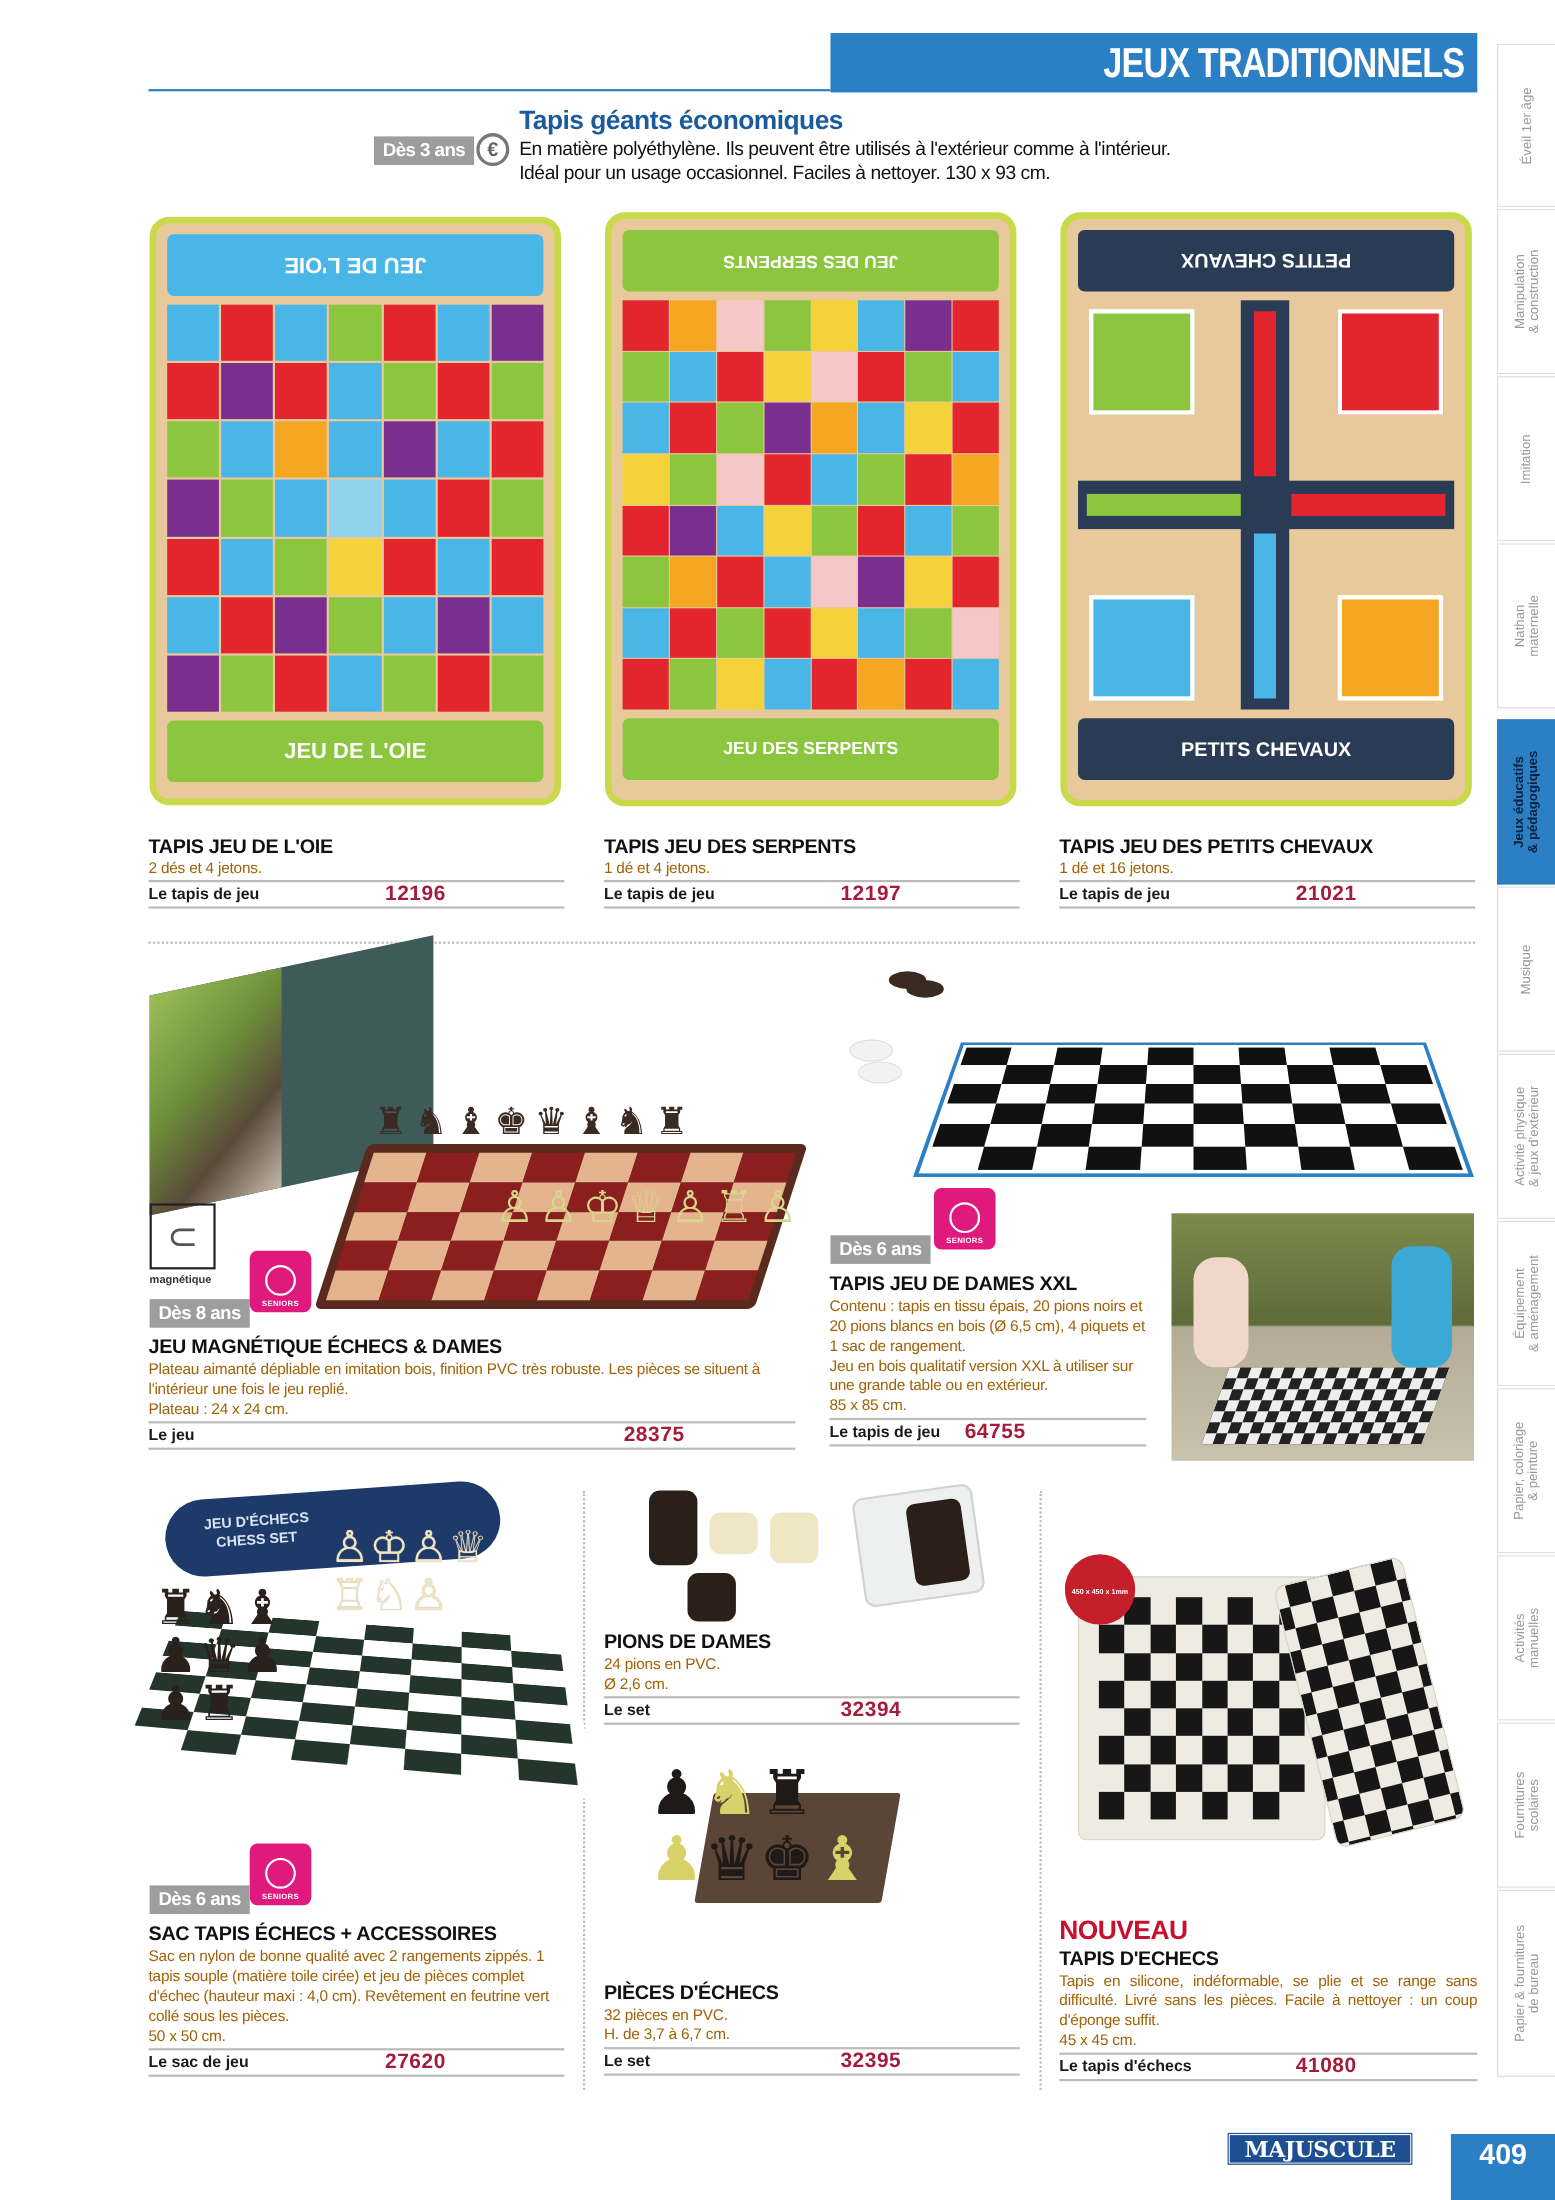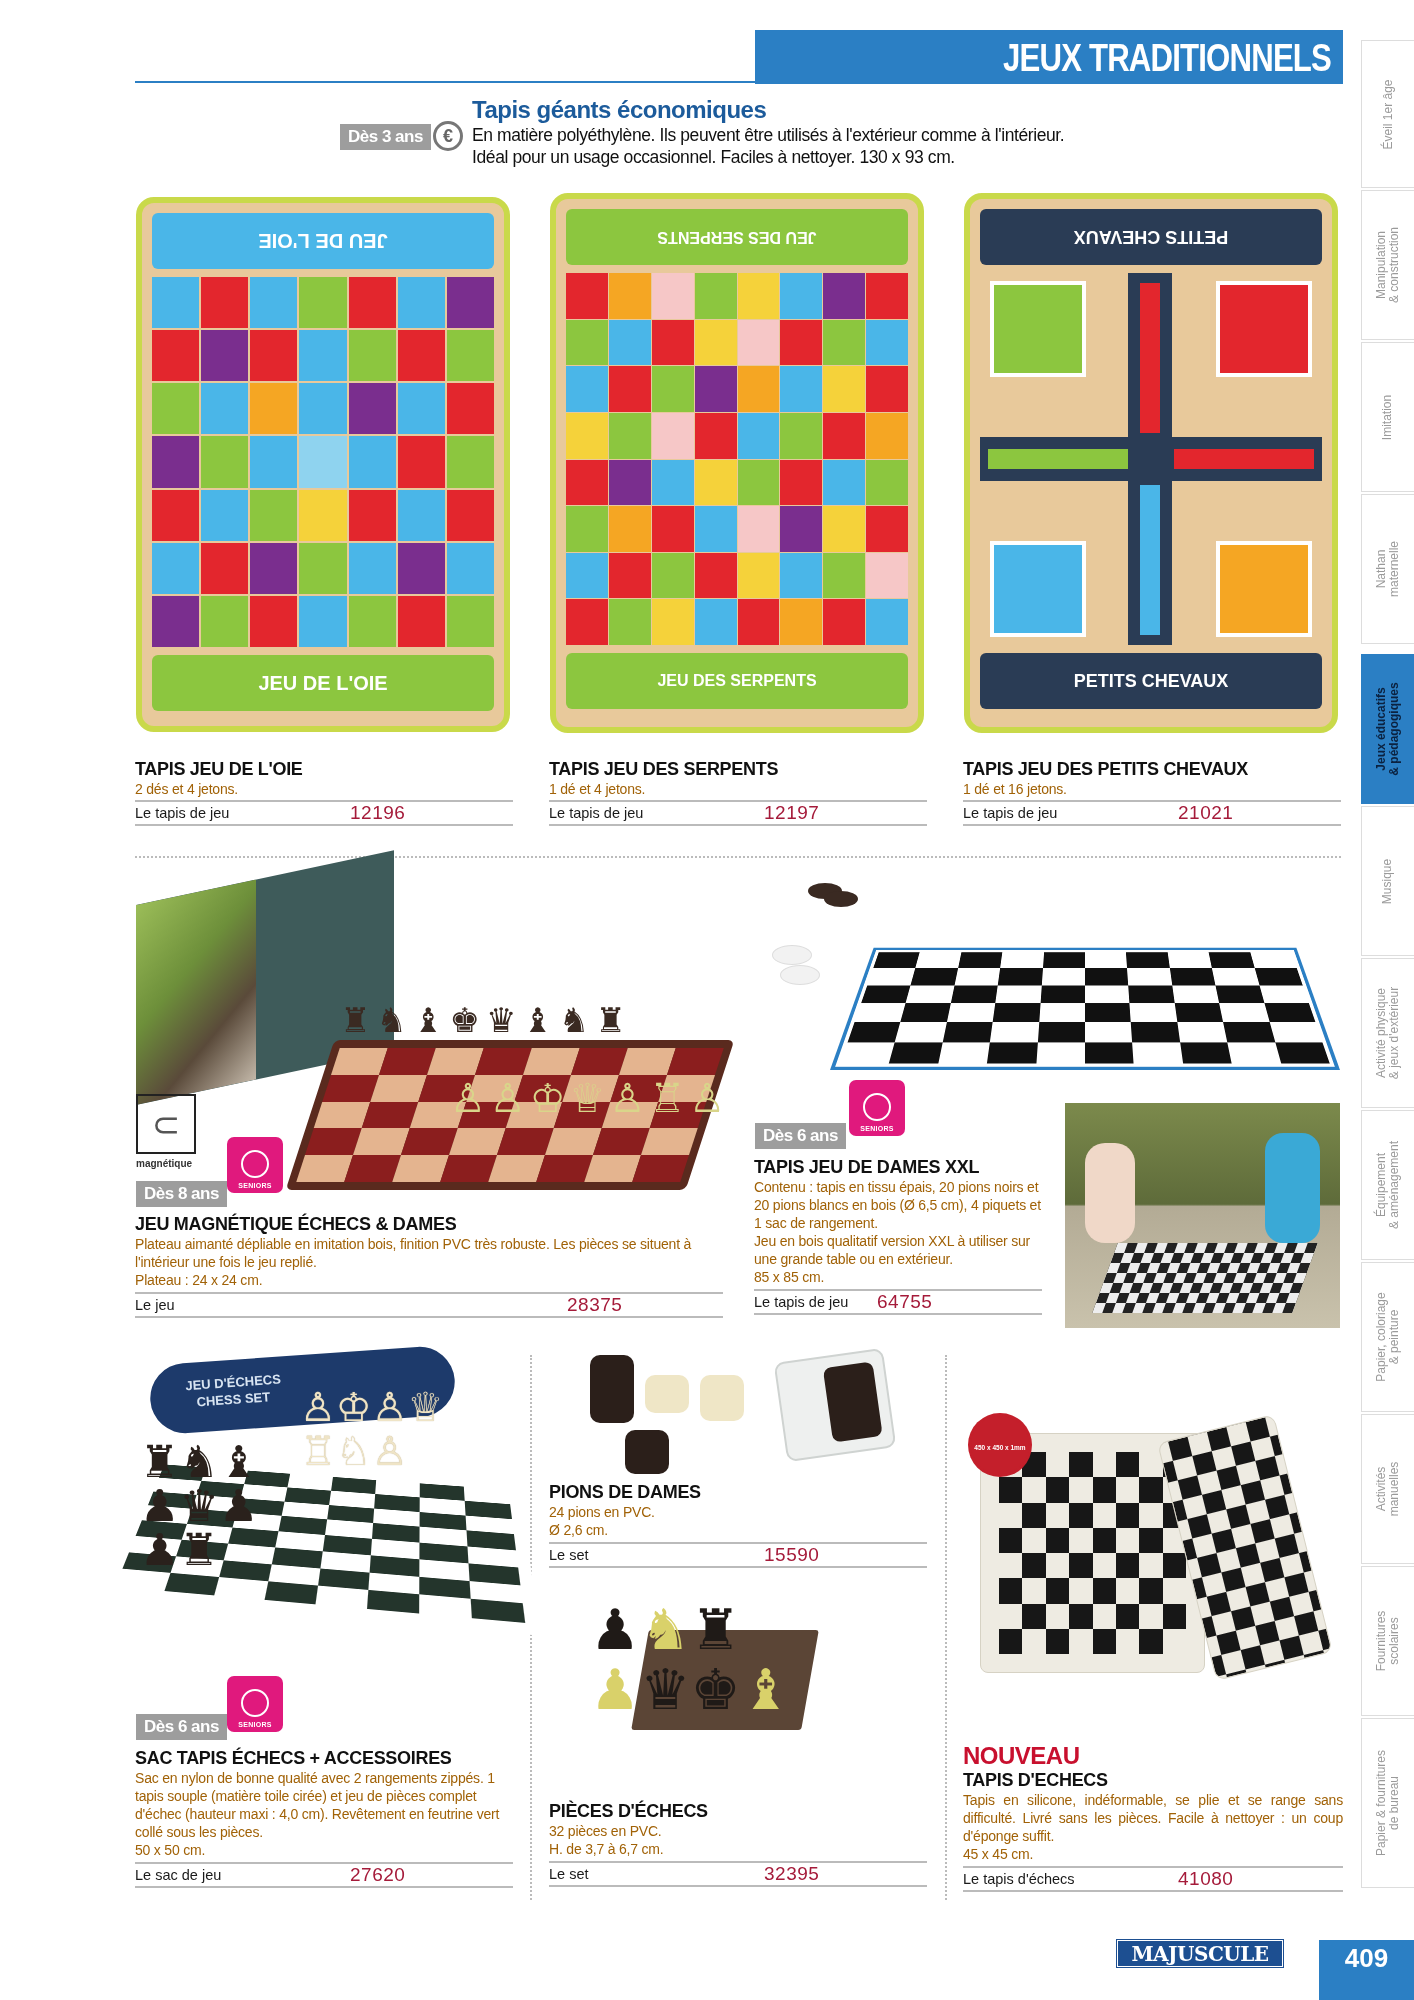--- a/index.html
+++ b/index.html
@@ -18,21 +18,21 @@
 .tab.active span{color:#0b2240;font-weight:bold}
 
 .intro-title{left:472px;top:96px;font-size:24px;font-weight:bold;color:#1c5b9b;letter-spacing:-.5px}
 .age{background:#9d9d9d;color:#fff;font-weight:bold;font-size:17px;padding:3px 8px;letter-spacing:-.5px}
 .euro{left:433px;top:121px;width:30px;height:30px;border:3px solid #777;border-radius:50%;color:#666;font-weight:bold;font-size:18px;text-align:center;line-height:24px}
 .intro-text{left:472px;top:124px;font-size:17.5px;line-height:22px;color:#111;width:700px;letter-spacing:-.4px}
 
 .p-title{font-weight:bold;font-size:18px;letter-spacing:-.3px;color:#111;white-space:nowrap}
 .p-desc{font-size:14px;line-height:18px;color:#a16207;letter-spacing:-.2px}
 .p-desc b{font-weight:normal}
-.price-row{display:flex;align-items:center;border-top:2px solid #bbb;border-bottom:2px solid #bbb;height:26px;font-size:14.5px;font-weight:normal}
+.price-row{display:flex;align-items:center;border-top:2px solid #bbb;border-bottom:2px solid #bbb;height:26px;font-size:14.5px;font-weight:bold}
 .price-row .lbl{width:215px;white-space:nowrap}
 .price-row .ref{color:#a51b3a;font-size:19px;letter-spacing:.5px}
 .nouveau{color:#c8102e;font-weight:bold;font-size:24px;letter-spacing:-.5px}
 
 .img{overflow:hidden}
 .mat{border-radius:18px;border:6px solid #c9d94a;background:#e8c99b;padding:10px}
 .mat-top,.mat-bot{height:56px;background:#4ab6e8;border-radius:6px;color:#fff;font-weight:bold;font-size:20px;display:flex;align-items:center;justify-content:center}
 .mat-bot{background:#8cc63f;margin-top:8px}
 .grid{display:grid;gap:2px;margin-top:8px}
 .sep-dot{border-top:2px dotted #bbb}
@@ -541,21 +541,21 @@
   <div style="position:absolute;left:195px;top:0;width:110px;height:100px;background:#eef0ef;border:2px solid #cfd3d1;border-radius:10px;transform:rotate(-8deg)">
     <div style="position:absolute;right:10px;top:10px;width:50px;height:75px;background:#2b1f1a;border-radius:8px"></div>
   </div>
 </div>
 <div class="abs" style="left:549px;top:1482px;width:378px">
   <div class="p-title">PIONS DE DAMES</div>
   <div class="p-desc">24 pions en PVC.</div>
   <div class="p-desc">Ø 2,6 cm.</div>
   <div class="price-row" style="margin-top:3px">
     <span class="lbl">Le set</span>
-    <span class="ref">15590</span>
+    <span class="ref">32394</span>
   </div>
 </div>
 
 <div class="abs" style="left:590px;top:1600px;width:290px;height:200px">
   <div style="position:absolute;left:50px;top:30px;width:170px;height:100px;background:#5b4536;transform:skewX(-10deg);border-radius:3px"></div>
   <div style="position:absolute;left:0;top:0;width:290px;height:200px;font-size:56px;line-height:60px;white-space:nowrap"><span style="color:#1f1a17">♟</span><span style="color:#d9d16a">♞</span><span style="color:#1f1a17">♜</span><br><span style="color:#d9d16a">♟</span><span style="color:#1f1a17">♛♚</span><span style="color:#d9d16a">♝</span></div>
 </div>
 <div class="abs" style="left:549px;top:1801px;width:378px">
   <div class="p-title">PIÈCES D'ÉCHECS</div>
   <div class="p-desc">32 pièces en PVC.</div>

